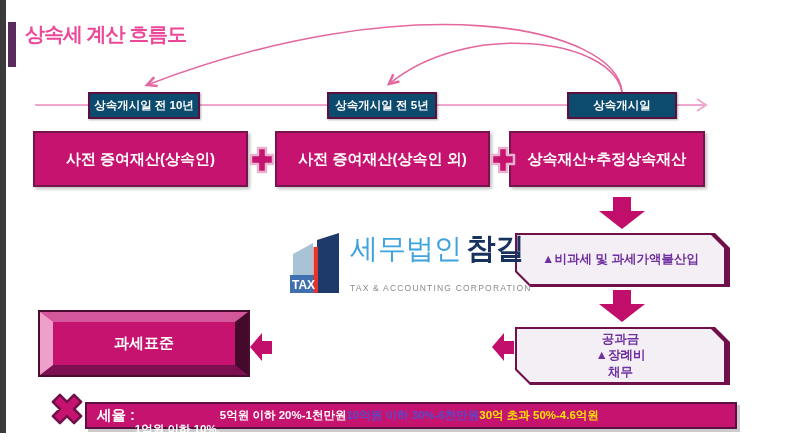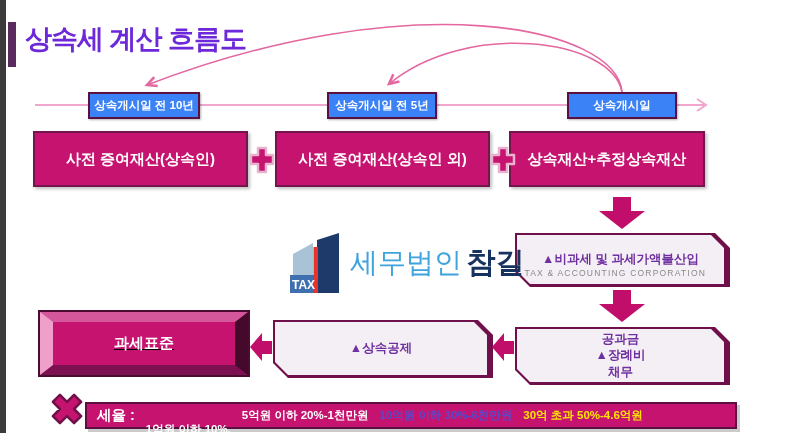--- a/index.html
+++ b/index.html
@@ -4,28 +4,28 @@
 <style>
   html,body{margin:0;padding:0;background:#fff;}
   #stage{
     position:relative;width:800px;height:444px;background:#ffffff;overflow:hidden;
     font-family:"Liberation Sans","DejaVu Sans",sans-serif;
   }
   
   .left-strip{position:absolute;left:0;top:0;width:6px;height:433px;background:#3b3b3b;}
   
   .title-accent{position:absolute;left:8px;top:22px;width:8px;height:45px;background:#5b2b5e;}
-  .page-title{position:absolute;left:25px;top:21px;font-size:27px;font-weight:bold;color:#6d28d9;letter-spacing:-1px;white-space:nowrap;}
+  .page-title{position:absolute;left:25px;top:21px;font-size:20px;font-weight:bold;color:#ec4899;letter-spacing:-1px;white-space:nowrap;}
   
   .svg-layer{position:absolute;left:0;top:0;pointer-events:none;}
   #bg-svg{z-index:0;}
   #fg-svg{z-index:6;}
   
   .tl-label{
-    position:absolute;top:92px;height:27px;background:#3b82f6;border:2px solid #5a1040;
+    position:absolute;top:92px;height:27px;background:#0c4a6e;border:2px solid #5a1040;
     color:#fff;font-size:11.5px;font-weight:bold;display:flex;align-items:center;justify-content:center;
     box-sizing:border-box;z-index:2;box-shadow:1px 1px 2px rgba(0,0,0,.3);white-space:nowrap;
   }
   #tl1{left:88px;width:112px;} #tl2{left:327px;width:110px;} #tl3{left:567px;width:110px;}
   
   .asset-box{
     position:absolute;top:131px;height:56px;background:#c61370;border:2px solid #74164e;
     color:#fff;font-weight:bold;font-size:15px;display:flex;align-items:center;justify-content:center;
     box-sizing:border-box;z-index:2;box-shadow:2px 2px 3px rgba(0,0,0,.25);white-space:nowrap;
   }
@@ -59,35 +59,35 @@
   #deduction{left:273px;top:320px;width:220px;height:58px;}
   
   #taxbase{
     position:absolute;left:38px;top:310px;width:212px;height:67px;box-sizing:border-box;
     border:2px solid #4a0c30;z-index:2;
   }
   .bevel{
     position:absolute;inset:0;box-sizing:border-box;background:#c61370;
     border-style:solid;border-width:10px 13px;
     border-top-color:#d4579c;border-left-color:#efa0ca;border-right-color:#45092c;border-bottom-color:#7c1050;
-    display:flex;align-items:center;justify-content:center;text-decoration:underline;
+    display:flex;align-items:center;justify-content:center;
   }
   .taxbase-label{color:#fff;font-weight:bold;font-size:15px;white-space:nowrap;}
   
   #ratebar{
     position:absolute;left:85px;top:402px;width:652px;height:27px;box-sizing:border-box;
     background:#c61370;border:2px solid #5a1040;box-shadow:3px 3px 0 rgba(140,140,140,.45);
-    display:flex;align-items:center;gap:11px;padding:0 10px;white-space:nowrap;z-index:2;
+    display:flex;align-items:center;gap:0;padding:0 10px;white-space:nowrap;z-index:2;
   }
   .rate-label{color:#fff;font-weight:bold;font-size:14.5px;}
   .bracket{font-size:11.5px;font-weight:bold;}
   .cross-deco{position:absolute;left:48px;top:390px;z-index:2;}
   
   #logo{position:absolute;left:286px;top:230px;display:flex;align-items:center;gap:6px;z-index:2;}
-  .logo-text{display:flex;flex-direction:row;}
+  .logo-text{display:flex;flex-direction:column;}
   .logo-name{white-space:nowrap;line-height:1;}
   .logo-light{color:#3fa3dc;font-size:28px;font-weight:500;}
   .logo-bold{color:#17325e;font-size:29px;font-weight:800;}
   .logo-sub{color:#8a8a8a;font-size:8.5px;letter-spacing:1.2px;margin-top:20px;white-space:nowrap;}
 </style>
 </head>
 <body>
 
 <div id="stage">
 
@@ -128,25 +128,20 @@
     <div class="snip-inner">
         <span>▲비과세 및 과세가액불산입</span>
       </div>
   </div>
   <div class="snip" id="liability">
     <div class="snip-inner">
       <span>공과금</span>
       <span>▲장례비</span>
       <span>채무</span>
     </div>
-  </div>
-  <div class="snip" id="deduction">
-    <div class="snip-inner">
-        <span>▲상속공제</span>
-      </div>
   </div>
 
   <div class="left-arrow" id="la1">
       <div class="la-head"></div>
       <div class="la-stem"></div>
     </div>
   <div class="left-arrow" id="la2">
       <div class="la-head"></div>
       <div class="la-stem"></div>
     </div>

